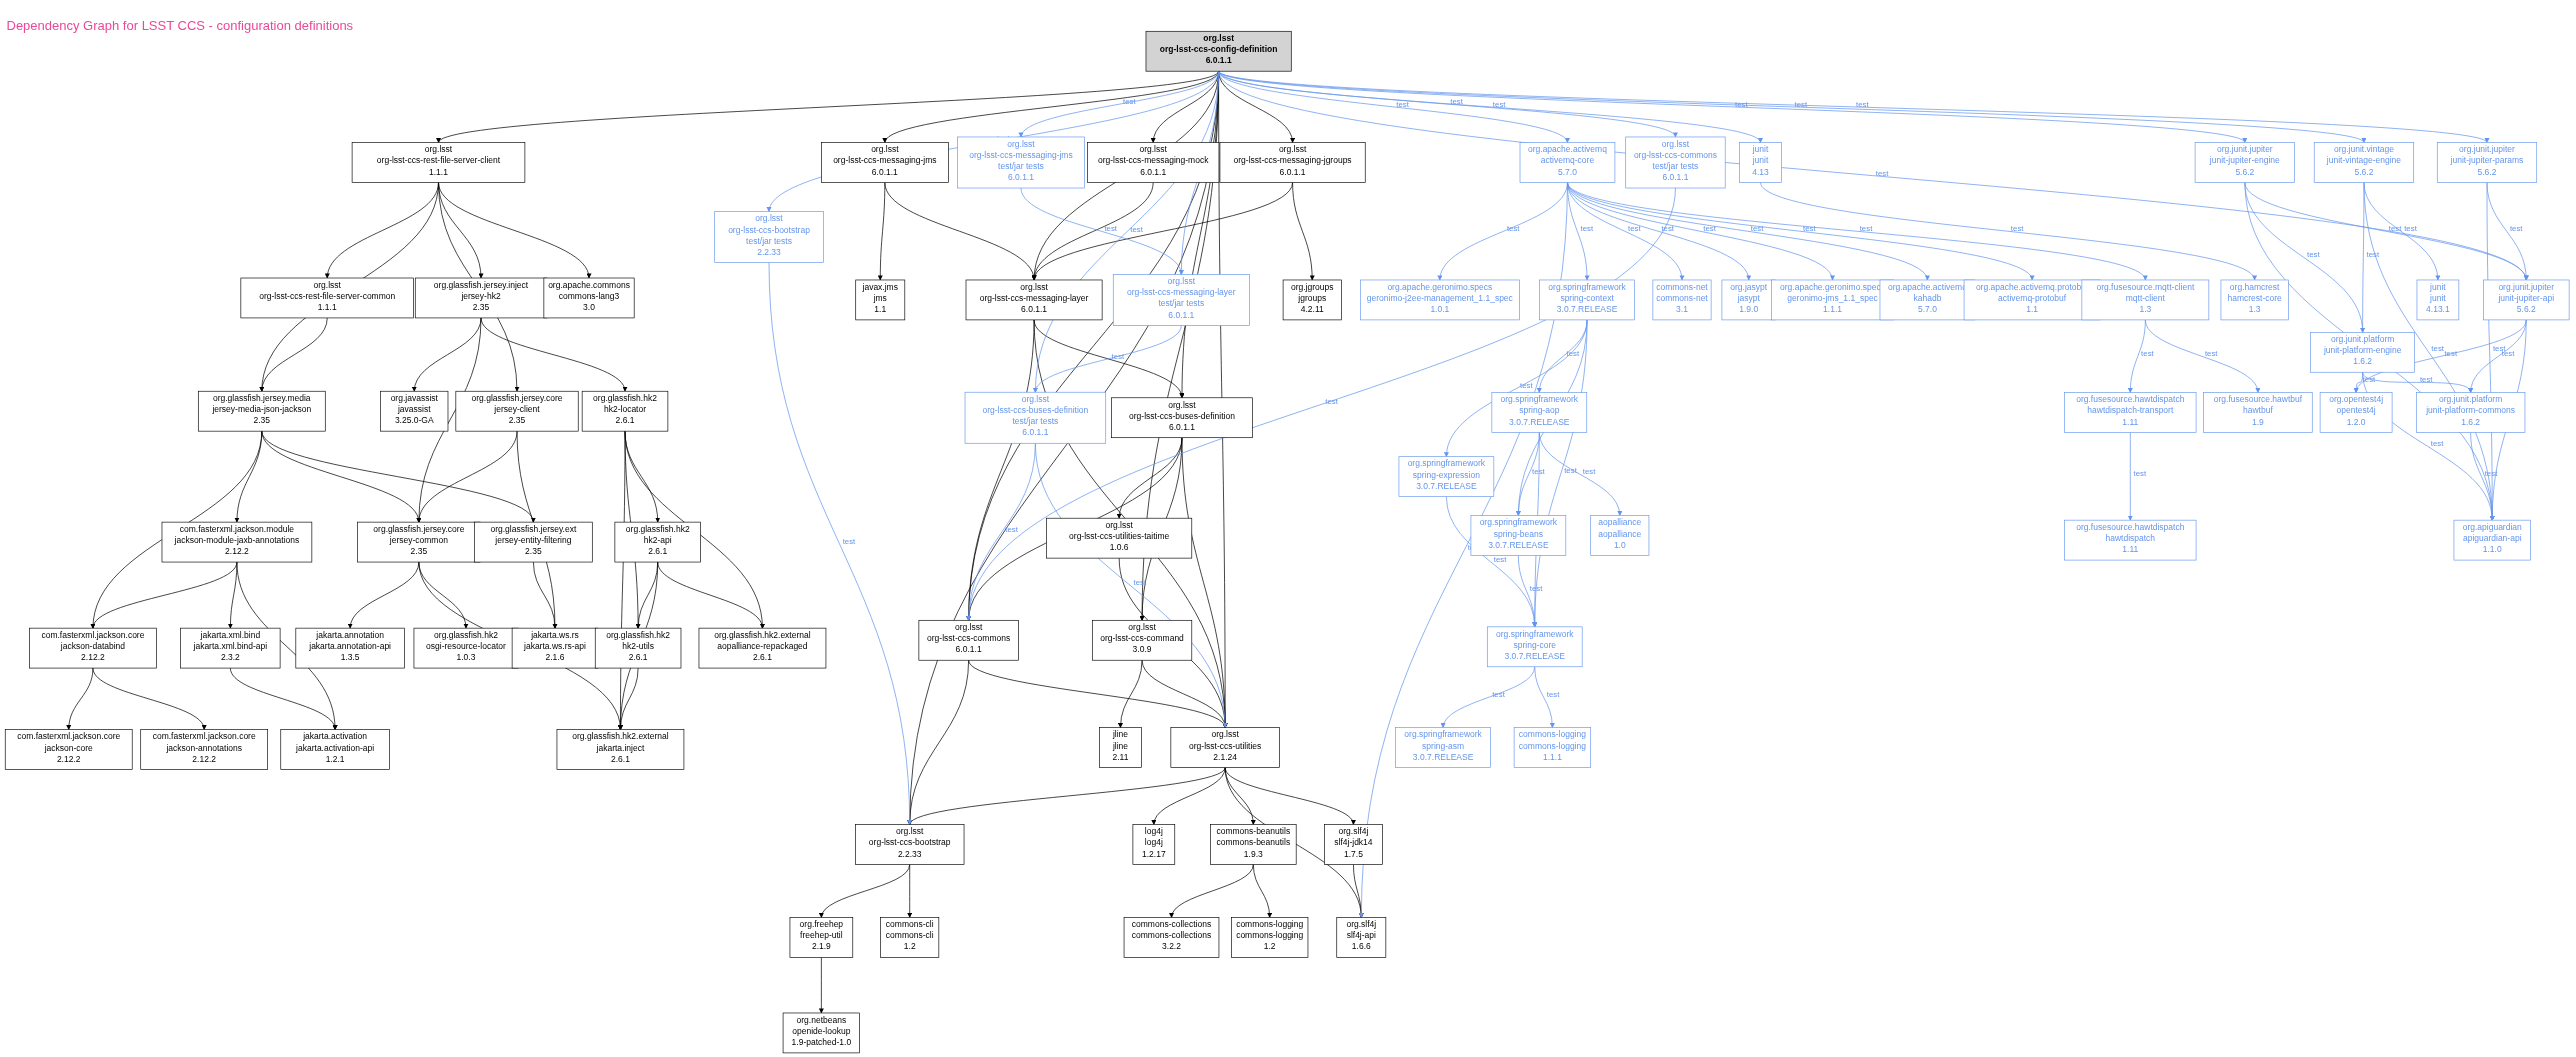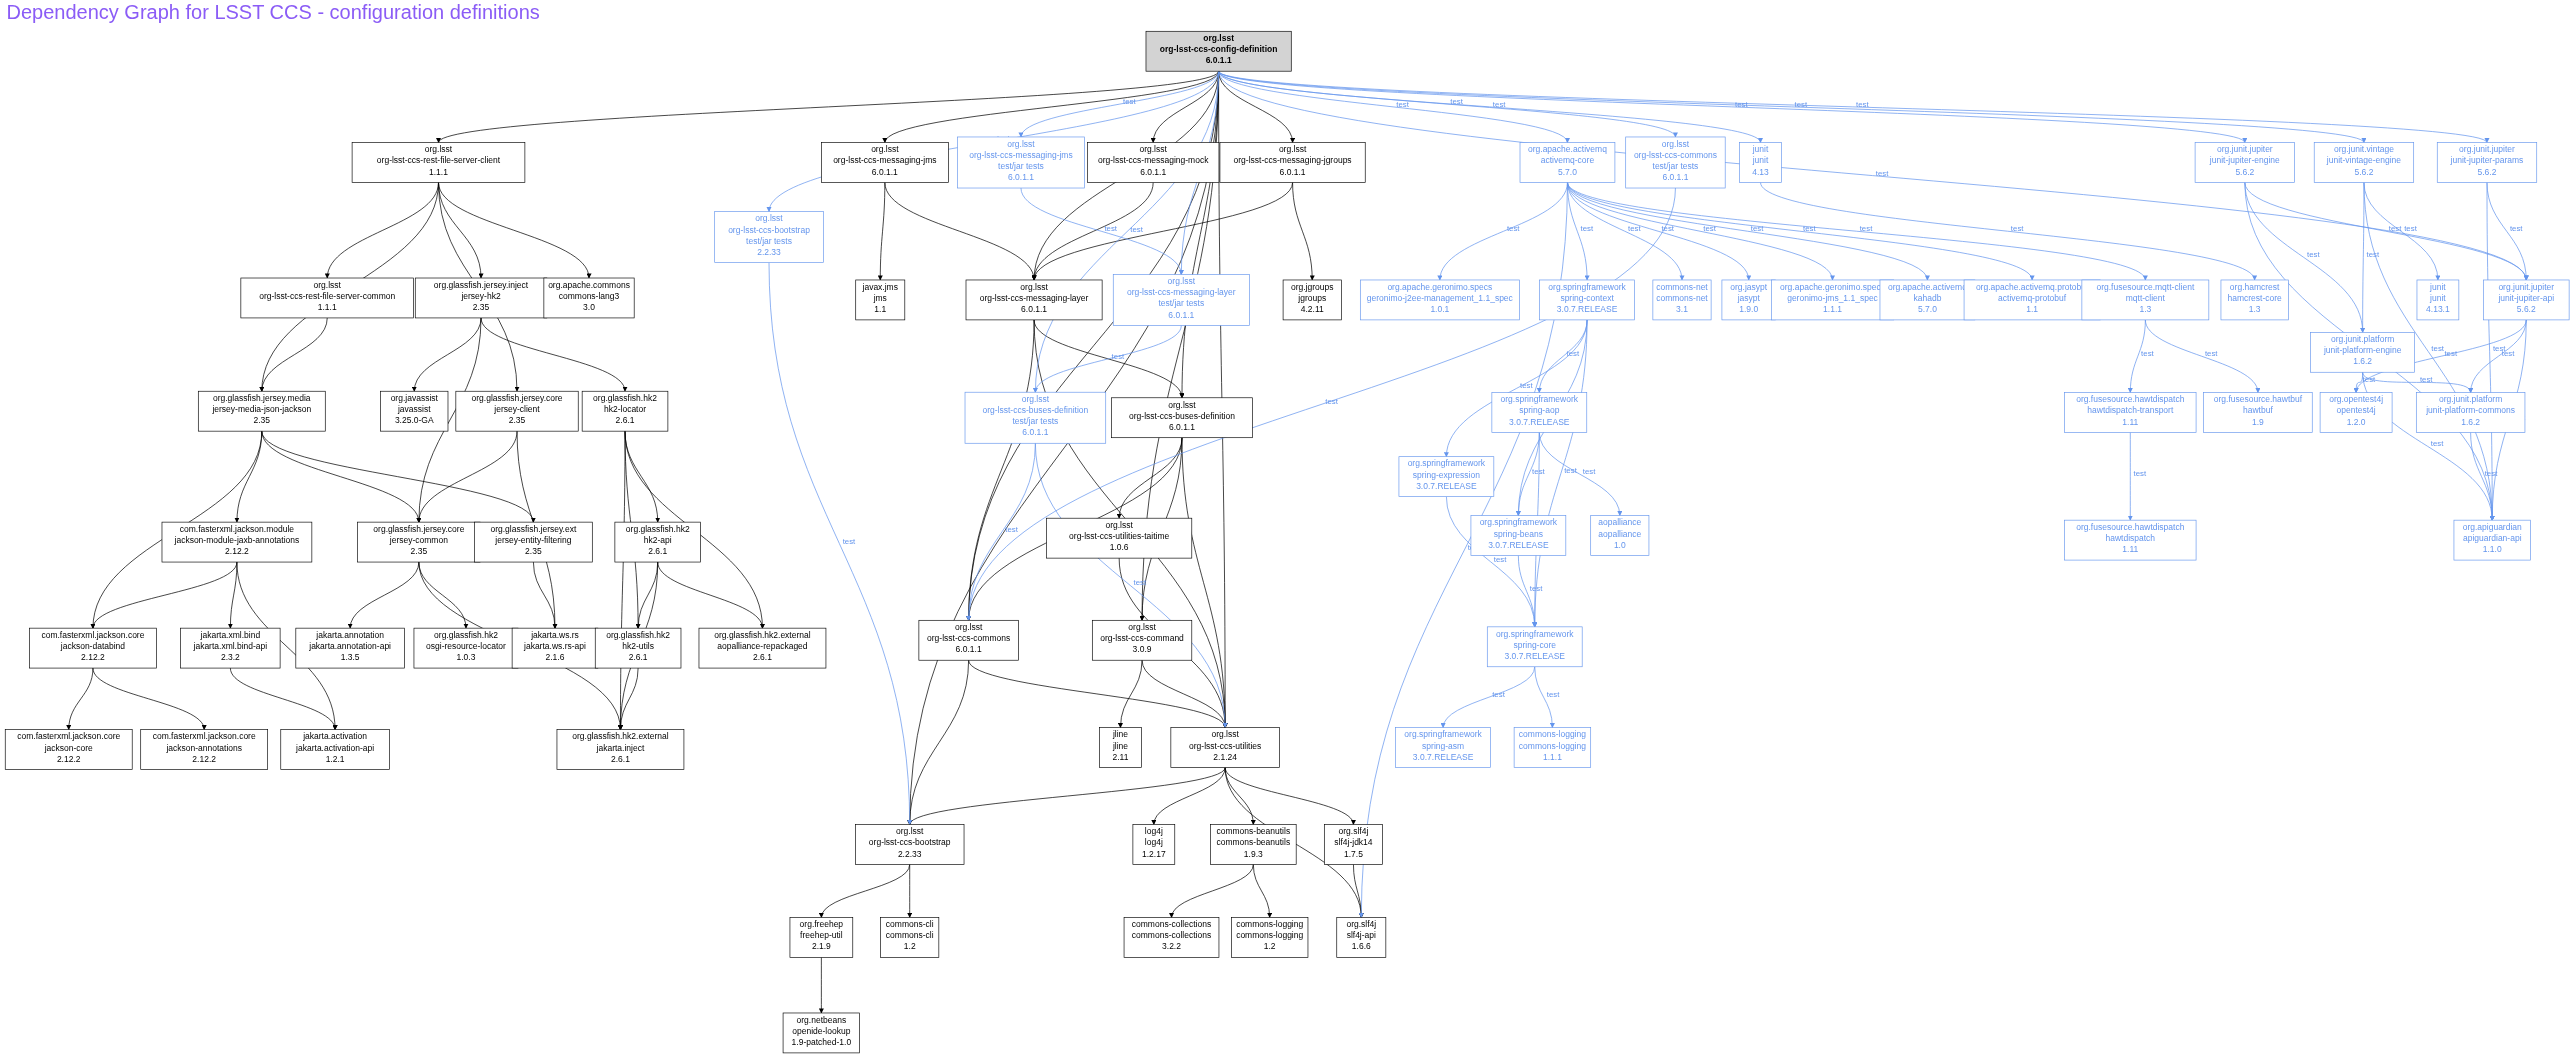--- a/index.html
+++ b/index.html
@@ -1,17 +1,17 @@
 <!DOCTYPE html>
 <html style="font-size:10.5px"><head>
 <meta charset="utf-8">
 <style>
   html,body{margin:0;padding:0;background:#ffffff;}
   body{width:2576px;height:1058px;position:relative;font-family:"Liberation Sans",sans-serif;overflow:hidden;}
-  .graph-title{position:absolute;left:6.5px;top:1px;font-size:20px;color:#8b5cf6;white-space:nowrap;}
+  .graph-title{position:absolute;left:6.5px;top:18px;font-size:13px;color:#ec4899;white-space:nowrap;}
   svg{position:absolute;left:0;top:0;font-family:"Liberation Sans",sans-serif;}
   svg text{user-select:none;}
 </style>
 </head>
 <body>
 
 <div class="graph-title">Dependency Graph for LSST CCS - configuration definitions</div>
 
 <svg width="2576" height="1058" viewBox="0 0 3936 1616">
     <defs>

